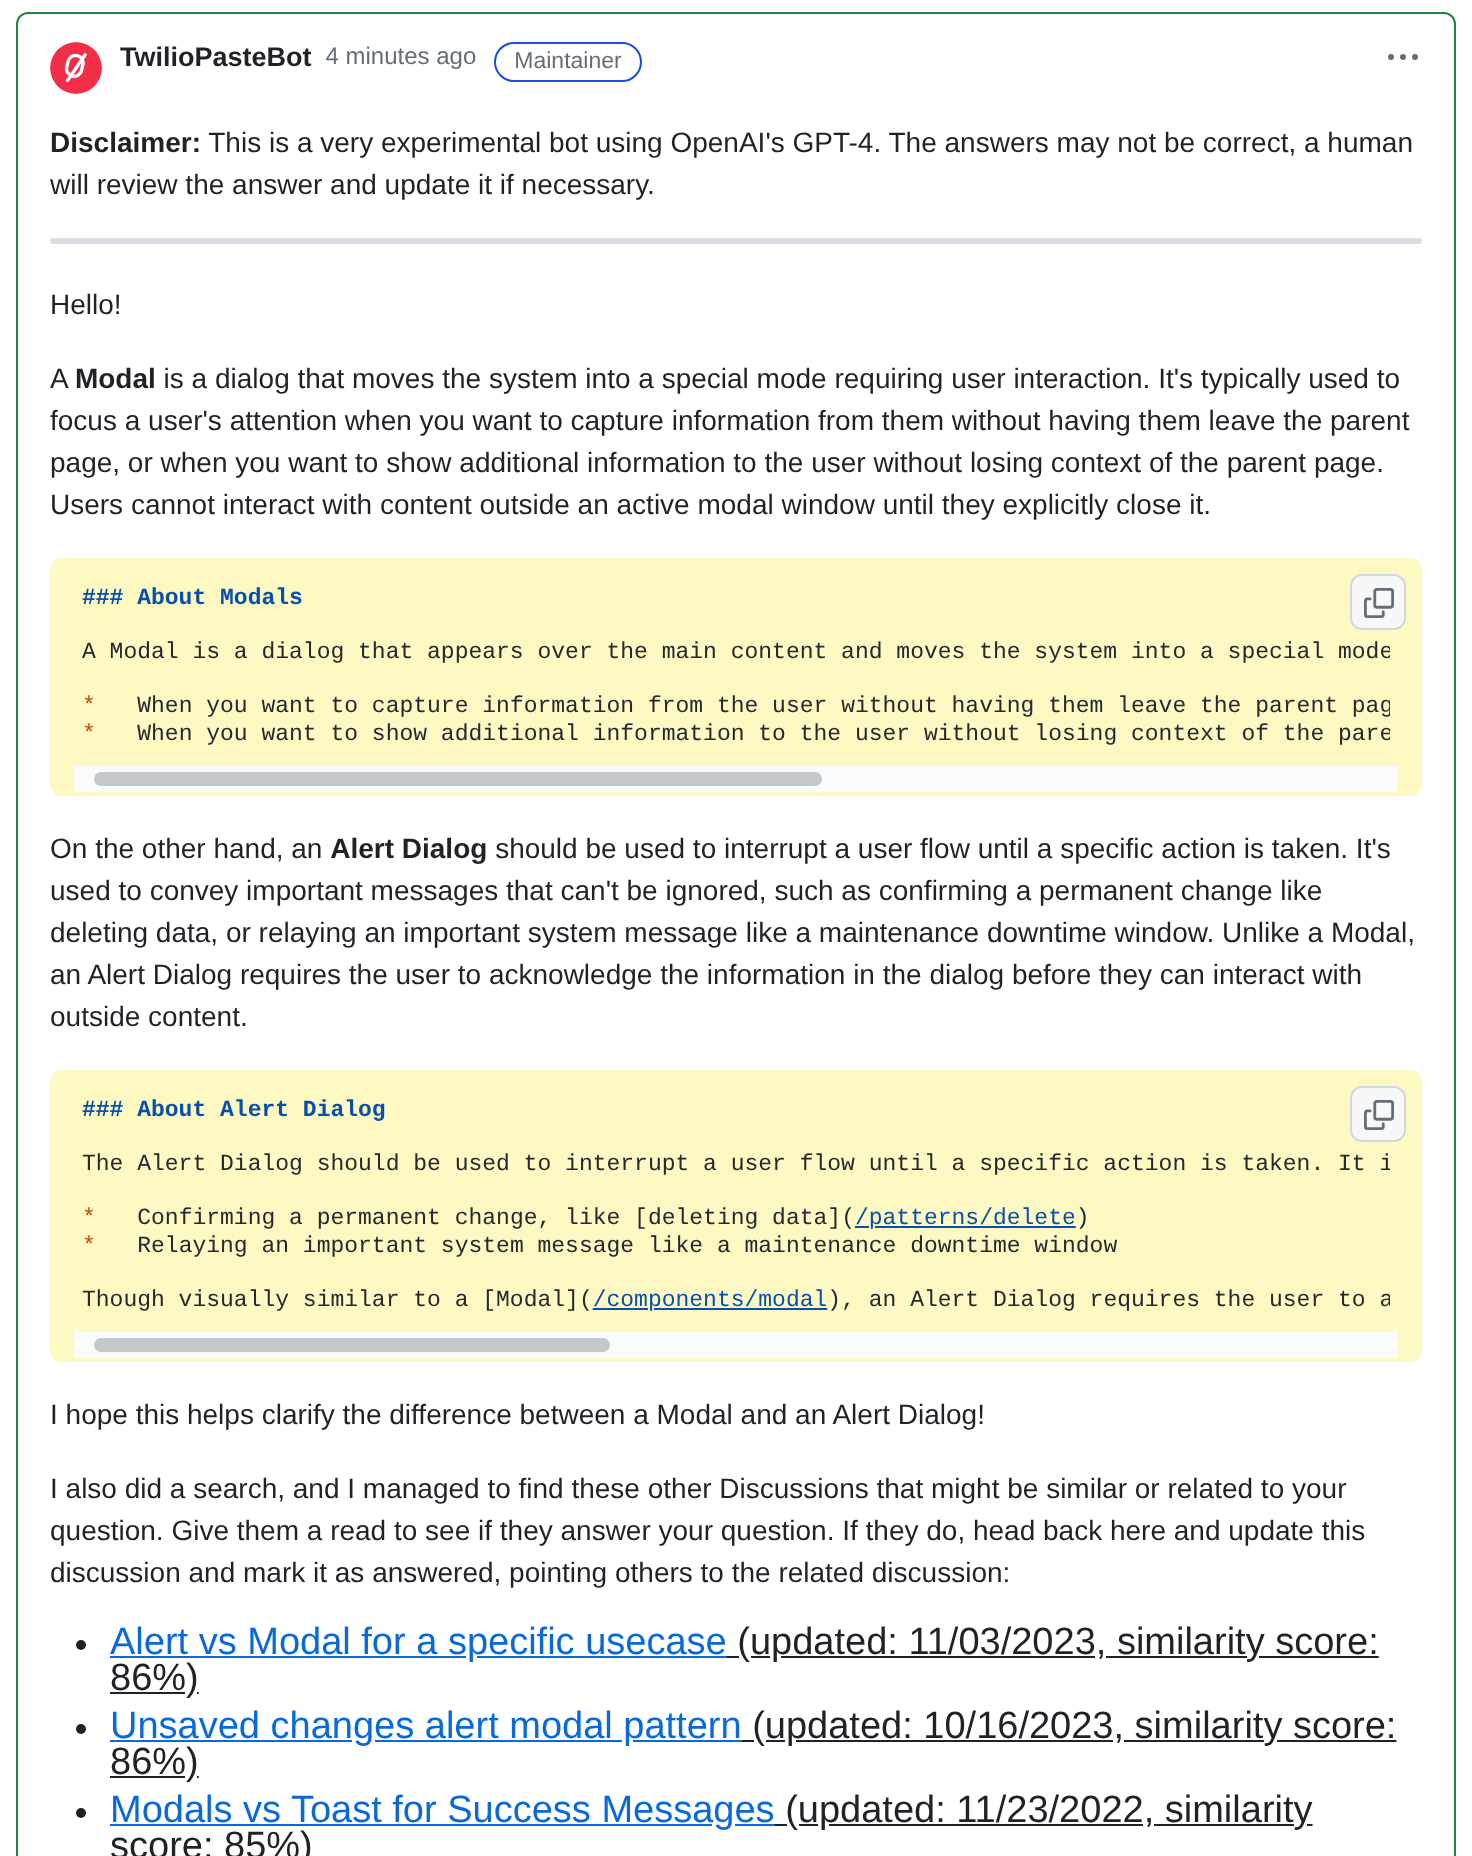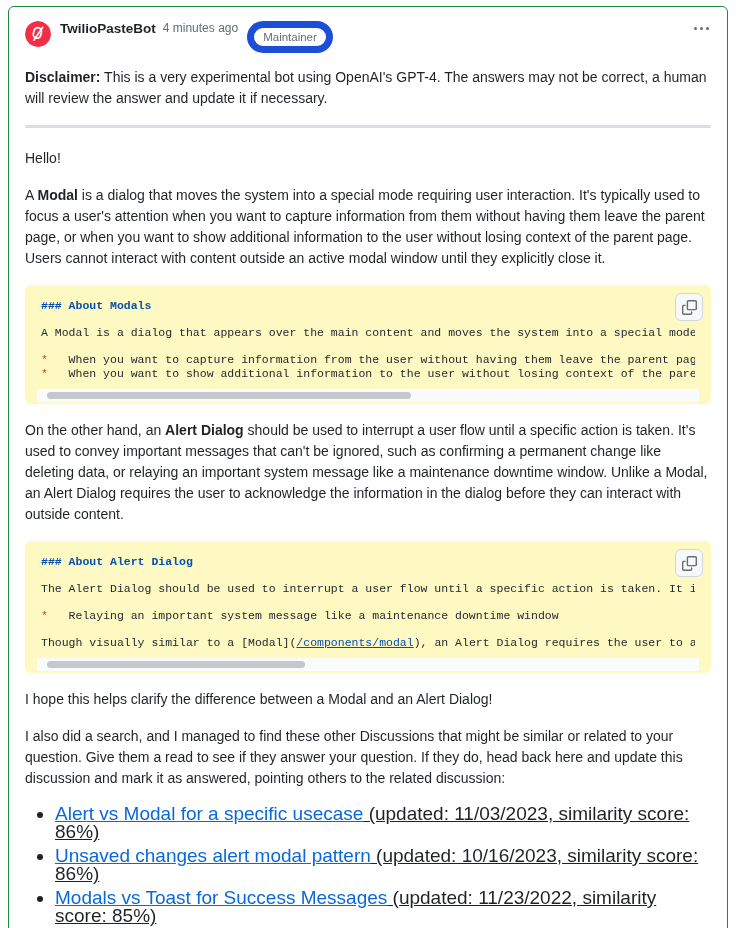--- a/index.html
+++ b/index.html
@@ -7,21 +7,21 @@
     font-family: "Liberation Sans", sans-serif; color: #1f2328; }
 
   .card { margin: 6px 8px 0 8px; border: 1px solid #1f883d; border-radius: 6px; background: #fff; }
   .card-body { padding: 14px 16px 12px 16px; }
 
   
   .c-header { display: flex; align-items: flex-start; margin-bottom: 14px; }
   .avatar { width: 26px; height: 26px; border-radius: 50%; flex: 0 0 26px; cursor: pointer; }
   .author { font-weight: bold; font-size: 13.5px; margin-left 8px; margin-left: 9px; cursor: pointer; }
   .timestamp { color: #656d76; font-size: 12px; margin-left: 7px; cursor: pointer; }
-  .badge { margin-left: 9px; font-size: 11.5px; color: #656d76; border: 7px solid #1d4ed8;
+  .badge { margin-left: 9px; font-size: 11.5px; color: #656d76; border: 1px solid #1d4ed8;
     border-radius: 999px; padding: 2px 9px; line-height: 14px; }
   .kebab { margin-left: auto; display: flex; gap: 3px; padding: 6px 2px; cursor: pointer; }
   .kebab i { width: 3px; height: 3px; border-radius: 50%; background: #656d76; display: block; }
 
   
   .para { font-size: 14px; line-height: 21px; margin-bottom: 16px; }
   .md-hr { border: none; height: 3px; background: #d8dee4; margin: 16px 0 20px 0; border-radius: 2px; }
 
   
   .codeblock { position: relative; background: #fef9c3; border-radius: 6px;
@@ -105,20 +105,21 @@
         <svg width="15" height="15" viewBox="0 0 16 16" fill="#656d76">
             <path d="M0 6.75C0 5.784.784 5 1.75 5h1.5a.75.75 0 0 1 0 1.5h-1.5a.25.25 0 0 0-.25.25v7.5c0 .138.112.25.25.25h7.5a.25.25 0 0 0 .25-.25v-1.5a.75.75 0 0 1 1.5 0v1.5A1.75 1.75 0 0 1 9.25 16h-7.5A1.75 1.75 0 0 1 0 14.25Z"></path>
             <path d="M5 1.75C5 .784 5.784 0 6.75 0h7.5C15.216 0 16 .784 16 1.75v7.5A1.75 1.75 0 0 1 14.25 11h-7.5A1.75 1.75 0 0 1 5 9.25Zm1.75-.25a.25.25 0 0 0-.25.25v7.5c0 .138.112.25.25.25h7.5a.25.25 0 0 0 .25-.25v-7.5a.25.25 0 0 0-.25-.25Z"></path>
           </svg>
       </button>
       <div class="code-lines">
         <div class="cl"><span class="ch">### About Alert Dialog</span></div>
         <div class="cl blank"></div>
         <div class="cl">The Alert Dialog should be used to interrupt a user flow until a specific action is taken. It is used to convey importan</div>
         <div class="cl blank"></div>
+        <div class="cl"><span class="cb">*</span><span>   Confirming a permanent change, like [deleting data](</span><span class="code-link">/patterns/delete</span><span>)</span></div>
         <div class="cl"><span class="cb">*</span><span>   Relaying an important system message like a maintenance downtime window</span></div>
         <div class="cl blank"></div>
         <div class="cl"><span>Though visually similar to a [Modal](</span><span class="code-link">/components/modal</span><span>), an Alert Dialog requires the user to acknowledge the informati</span></div>
       </div>
       <div class="hscroll">
           <div class="hthumb thumb-narrow"></div>
         </div>
     </div>
 
     <p class="para">I hope this helps clarify the difference between a Modal and an Alert Dialog!</p>

